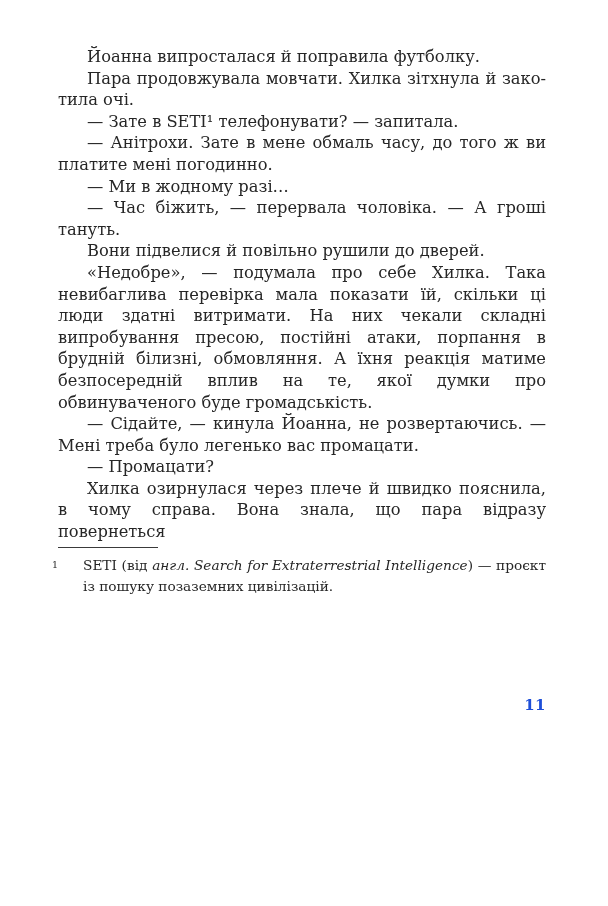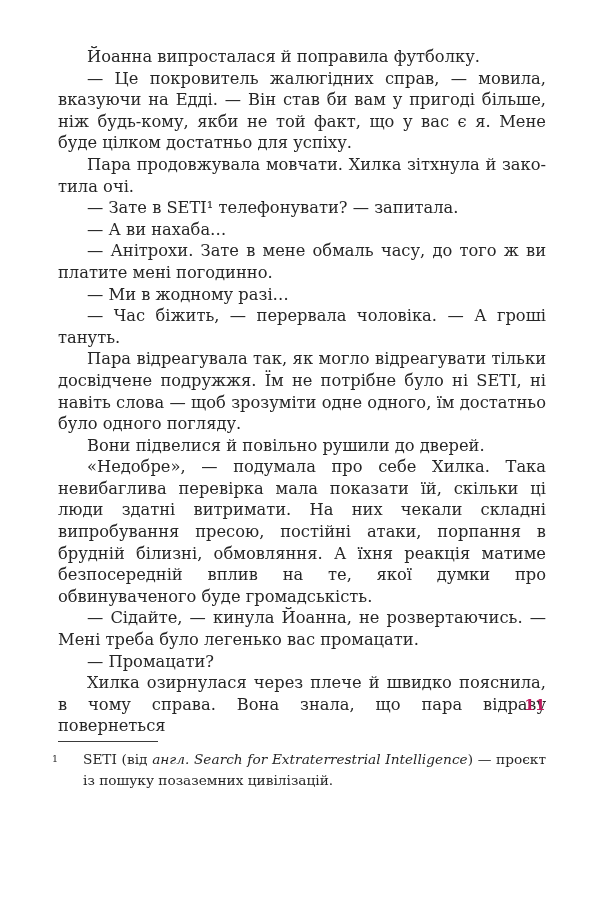--- a/index.html
+++ b/index.html
@@ -53,39 +53,36 @@
     top:-1px;
     font-size:9.5px;
   }
   .footnote i{margin-top:24px;}
   .page-number{
     position:absolute;
     right:62px;
     bottom:30px;
     font-size:15px;
     font-weight:700;
-    color:#be185d;
+    color:#1d4ed8;
     letter-spacing:0.5px;
   }
 </style>
 </head>
 <body>
 
 <div class="page">
 
   <div class="body-text">
     <p>Йоанна випросталася й поправила футболку.</p>
-    <p>— Це покровитель жалюгідних справ, — мовила, вка­зуючи на Едді. — Він став би вам у пригоді більше, ніж будь-кому, якби не той факт, що у вас є я. Мене буде цілком достатньо для успіху.</p>
     <p>Пара продовжувала мовчати. Хилка зітхнула й зако­тила очі.</p>
     <p>— Зате в SETI¹ телефонувати? — запитала.</p>
-    <p>— А ви нахаба…</p>
     <p>— Анітрохи. Зате в мене обмаль часу, до того ж ви пла­тите мені погодинно.</p>
     <p>— Ми в жодному разі…</p>
     <p>— Час біжить, — перервала чоловіка. — А гроші тануть.</p>
-    <p>Пара відреагувала так, як могло відреагувати тільки досвідчене подружжя. Їм не потрібне було ні SETI, ні навіть слова — щоб зрозуміти одне одного, їм достатньо було од­ного погляду.</p>
     <p>Вони підвелися й повільно рушили до дверей.</p>
     <p>«Недобре», — подумала про себе Хилка. Така невибаг­лива перевірка мала показати їй, скільки ці люди здатні ви­тримати. На них чекали складні випробування пресою, по­стійні атаки, порпання в брудній білизні, обмовляння. А їхня реакція матиме безпосередній вплив на те, якої думки про обвинуваченого буде громадськість.</p>
     <p>— Сідайте, — кинула Йоанна, не розвертаючись. — Мені треба було легенько вас промацати.</p>
     <p>— Промацати?</p>
     <p class="continues">Хилка озирнулася через плече й швидко пояснила, в чому справа. Вона знала, що пара відразу повернеться</p>
   </div>
 
   <hr class="footnote-sep">
 
   <div class="footnote">

